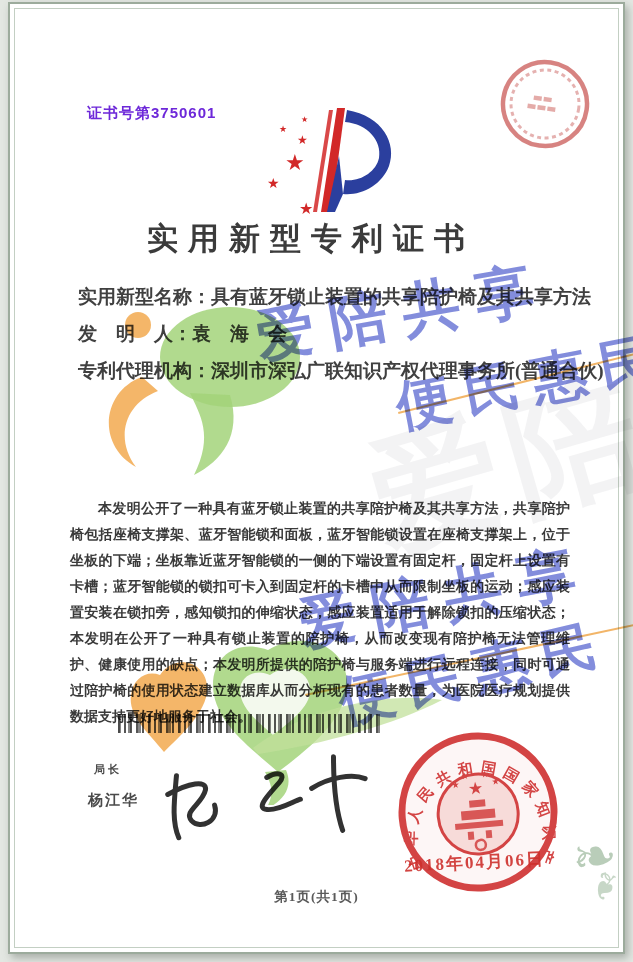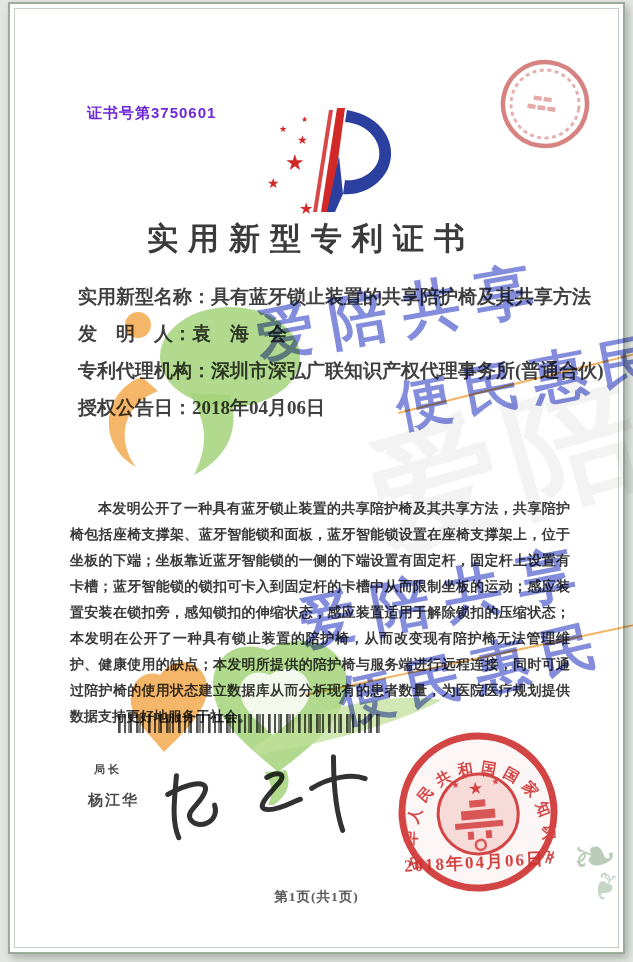--- a/index.html
+++ b/index.html
@@ -146,23 +146,20 @@
 
   <div class="abs rows">
     <div class="row">
       <span class="lbl">实用新型名称：</span><span>具有蓝牙锁止装置的共享陪护椅及其共享方法</span>
     </div>
     <div class="row">
       <span class="lbl">发　明　人：</span><span>袁　海　会</span>
     </div>
     <div class="row">
       <span class="lbl">专利代理机构：</span><span>深圳市深弘广联知识产权代理事务所(普通合伙)</span>
-    </div>
-    <div class="row">
-      <span class="lbl">授权公告日：</span><span>2018年04月06日</span>
     </div>
   </div>
 
   <div class="abs abstract">本发明公开了一种具有蓝牙锁止装置的共享陪护椅及其共享方法，共享陪护椅包括座椅支撑架、蓝牙智能锁和面板，蓝牙智能锁设置在座椅支撑架上，位于坐板的下端；坐板靠近蓝牙智能锁的一侧的下端设置有固定杆，固定杆上设置有卡槽；蓝牙智能锁的锁扣可卡入到固定杆的卡槽中从而限制坐板的运动；感应装置安装在锁扣旁，感知锁扣的伸缩状态，感应装置适用于解除锁扣的压缩状态；本发明在公开了一种具有锁止装置的陪护椅，从而改变现有陪护椅无法管理维护、健康使用的缺点；本发明所提供的陪护椅与服务端进行远程连接，同时可通过陪护椅的使用状态建立数据库从而分析现有的患者数量，为医院医疗规划提供数据支持更好地服务于社会。</div>
 
   <div class="abs signer-title">局长</div>
   <div class="abs signer-name">杨江华</div>
 
   <svg class="abs" style="left:140px;top:740px;transform:rotate(-4deg);" width="240" height="110" viewBox="0 0 240 110">
     <g fill="none" stroke="#1c1c1c" stroke-width="5" stroke-linecap="round" opacity=".9">

